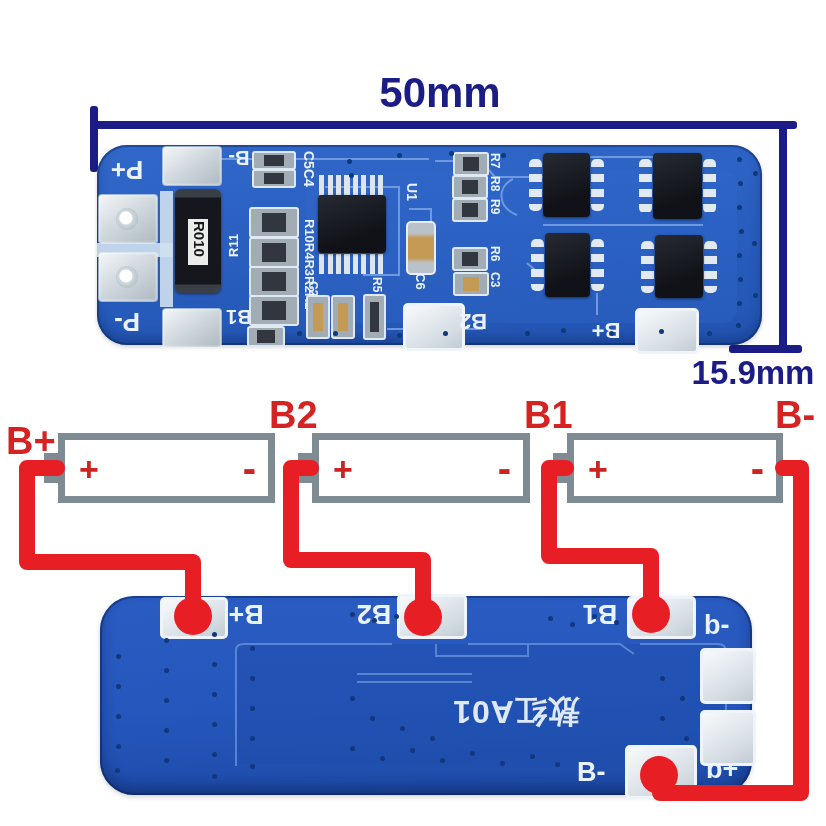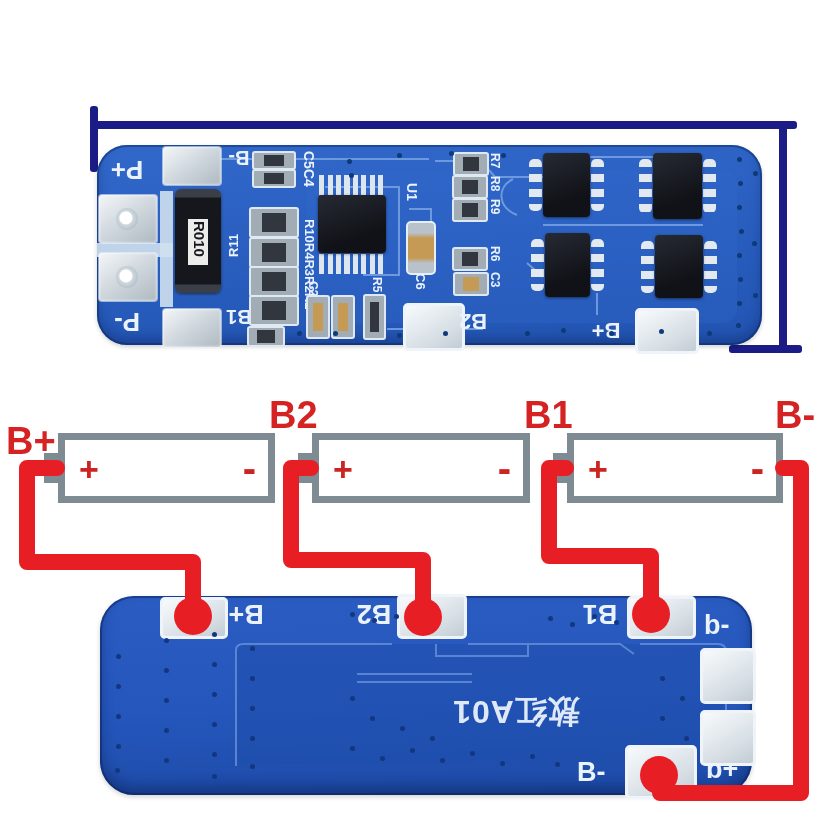--- a/index.html
+++ b/index.html
@@ -50,24 +50,26 @@
   .batt-label { position:absolute; color:#d42322; font-weight:bold; font-size:38px; line-height:1; }
 
   svg.traces { position:absolute; left:0; top:0; pointer-events:none; }
   svg.wires { position:absolute; left:0; top:0; z-index:5; pointer-events:none; }
 </style>
 </head>
 <body>
 
 <div class="scene">
 
+  <div class="dim-label" style="left:360px; top:72px; width:160px; font-size:42px;">50mm</div>
   <div class="dim" style="left:93px; top:121px; width:704px; height:8px;"></div>
   <div class="dim" style="left:90px; top:106px; width:8px; height:66px;"></div>
   <div class="dim" style="left:779px; top:121px; width:8px; height:231px;"></div>
   <div class="dim" style="left:729px; top:345px; width:73px; height:8px;"></div>
+  <div class="dim-label" style="left:680px; top:356px; width:146px; font-size:33px;">15.9mm</div>
 
   <div class="board-top">
     <svg class="traces" width="665" height="200" viewBox="0 0 665 200">
       <rect x="210" y="26" width="430" height="152" rx="14" fill="#336bce" opacity="0.30"></rect>
       <g fill="none" stroke="#7aa3e4" stroke-width="2" opacity="0.85">
         <path d="M118,14 H332"></path>
         <path d="M338,16 h46 l14,16 h66"></path>
         <path d="M464,12 h96"></path>
         <path d="M228,42 h74 v88 h-36"></path>
         <path d="M312,64 h22 v36"></path>

